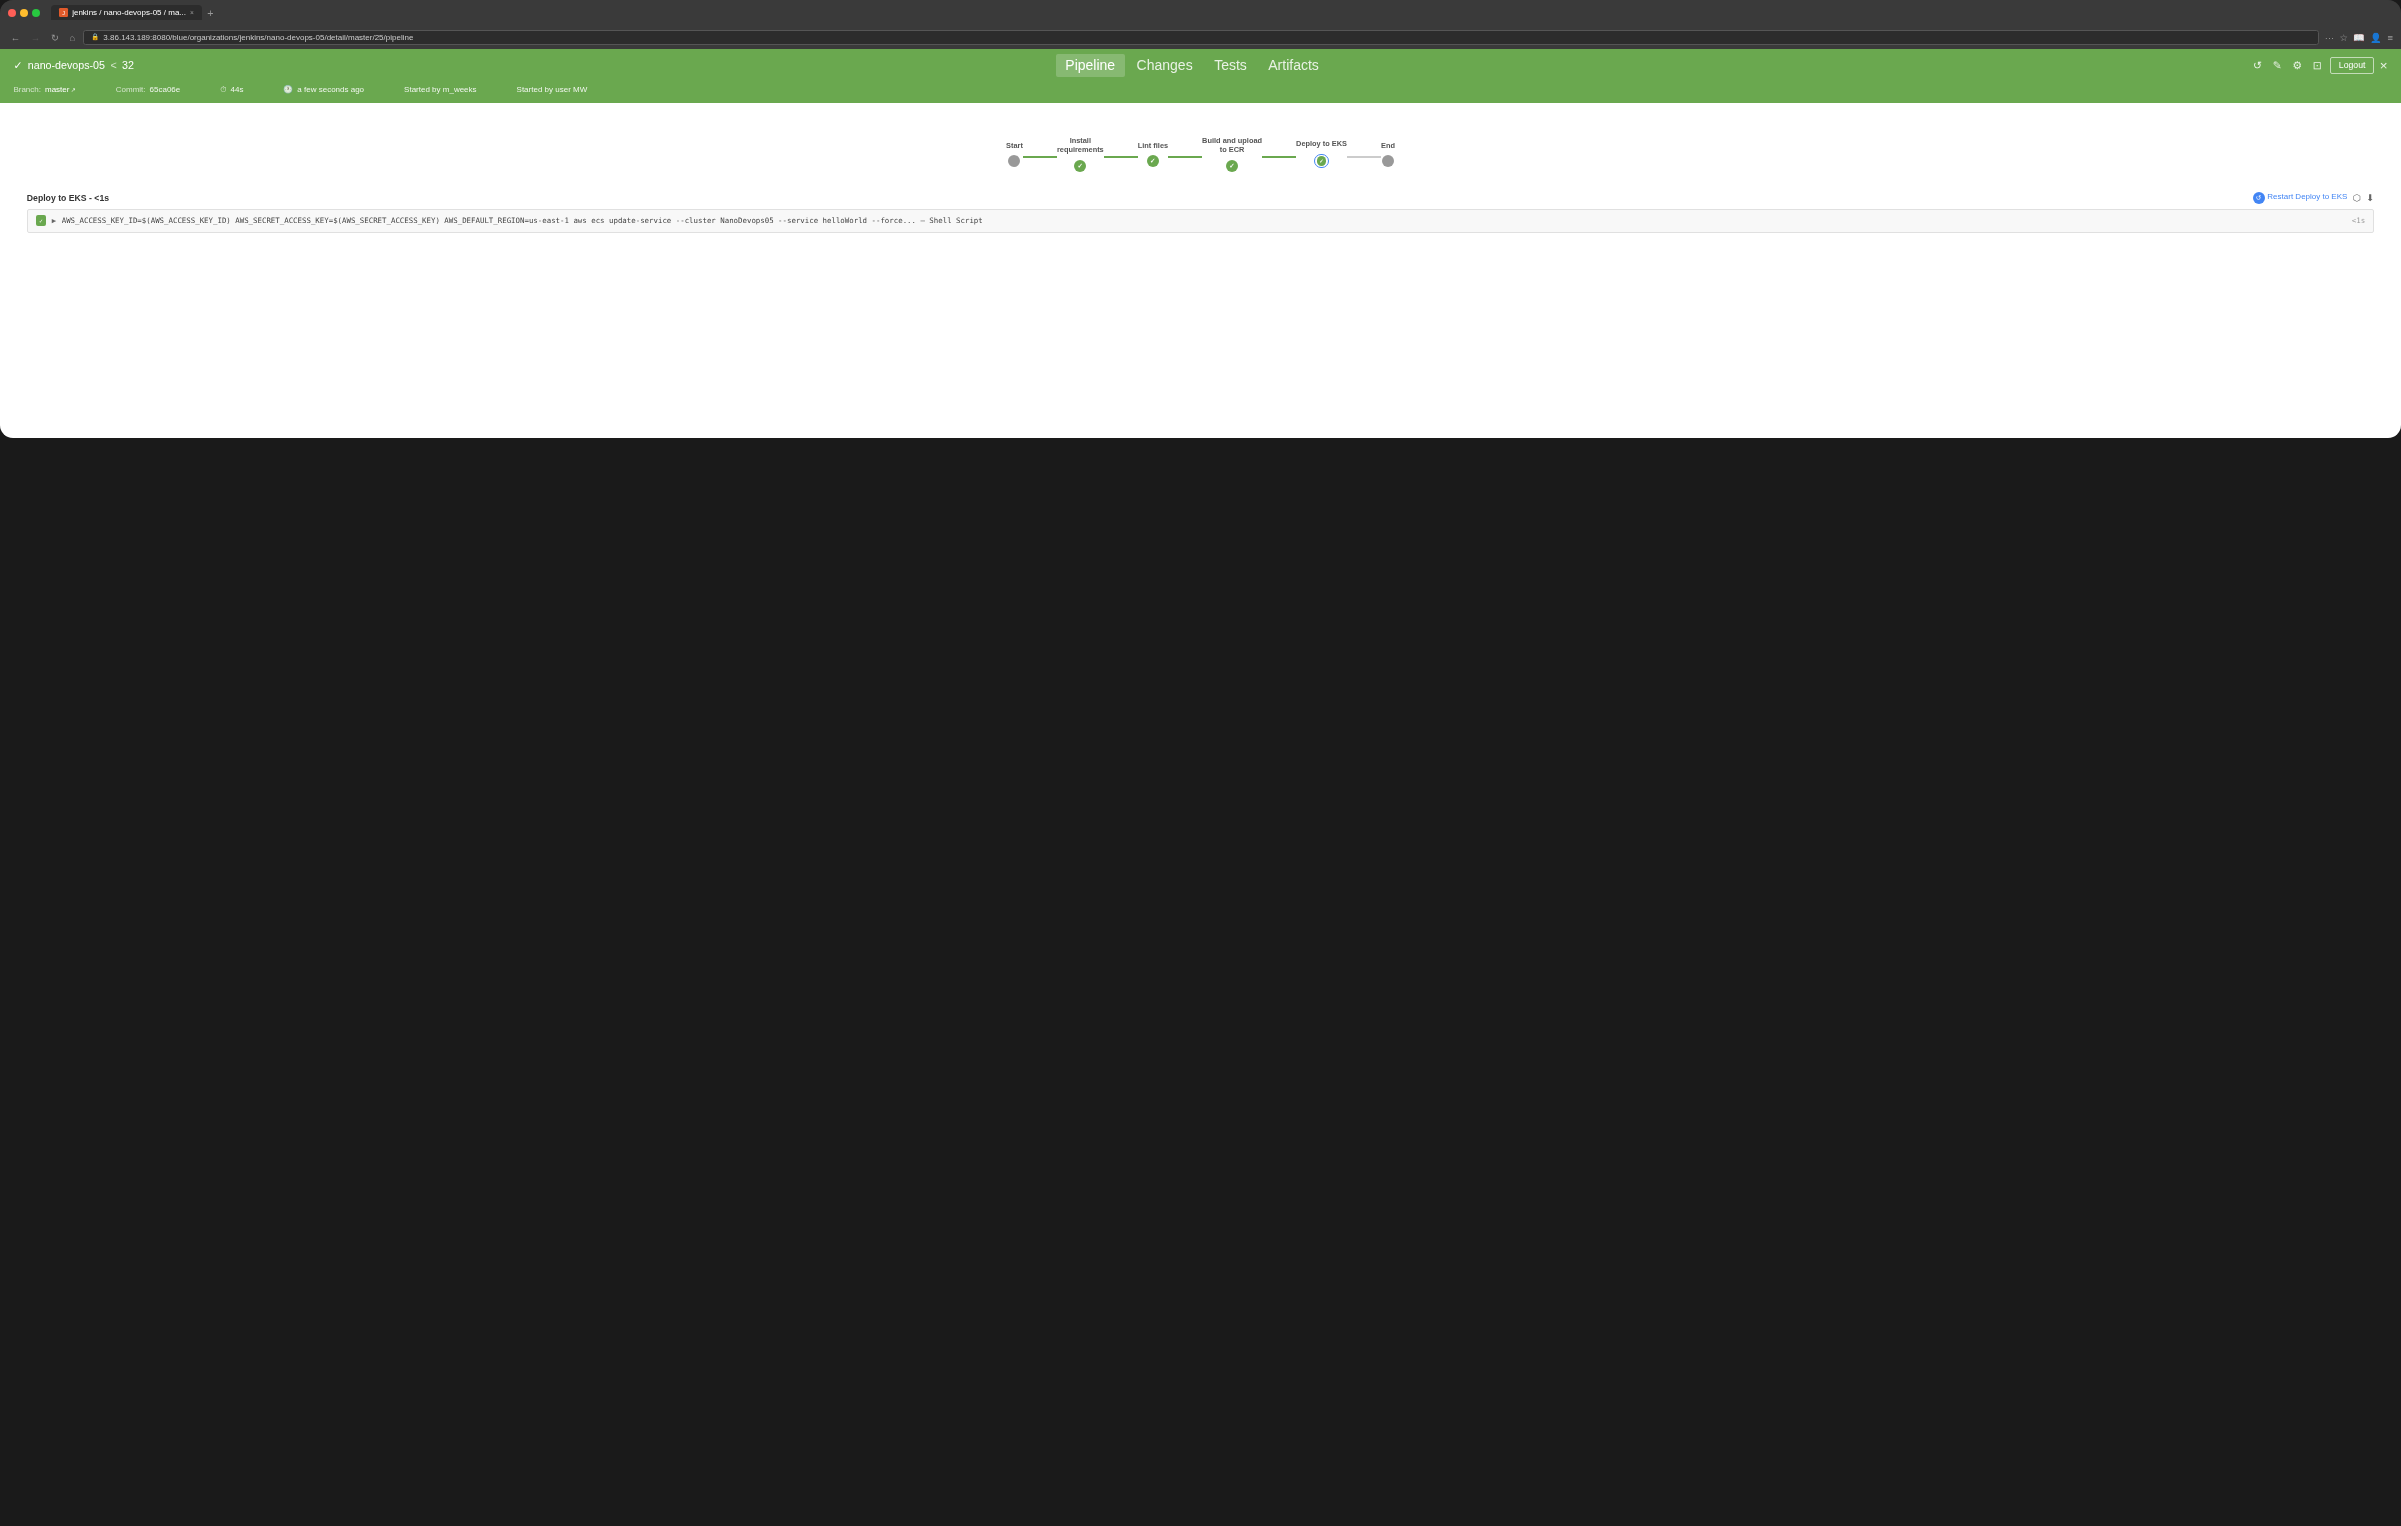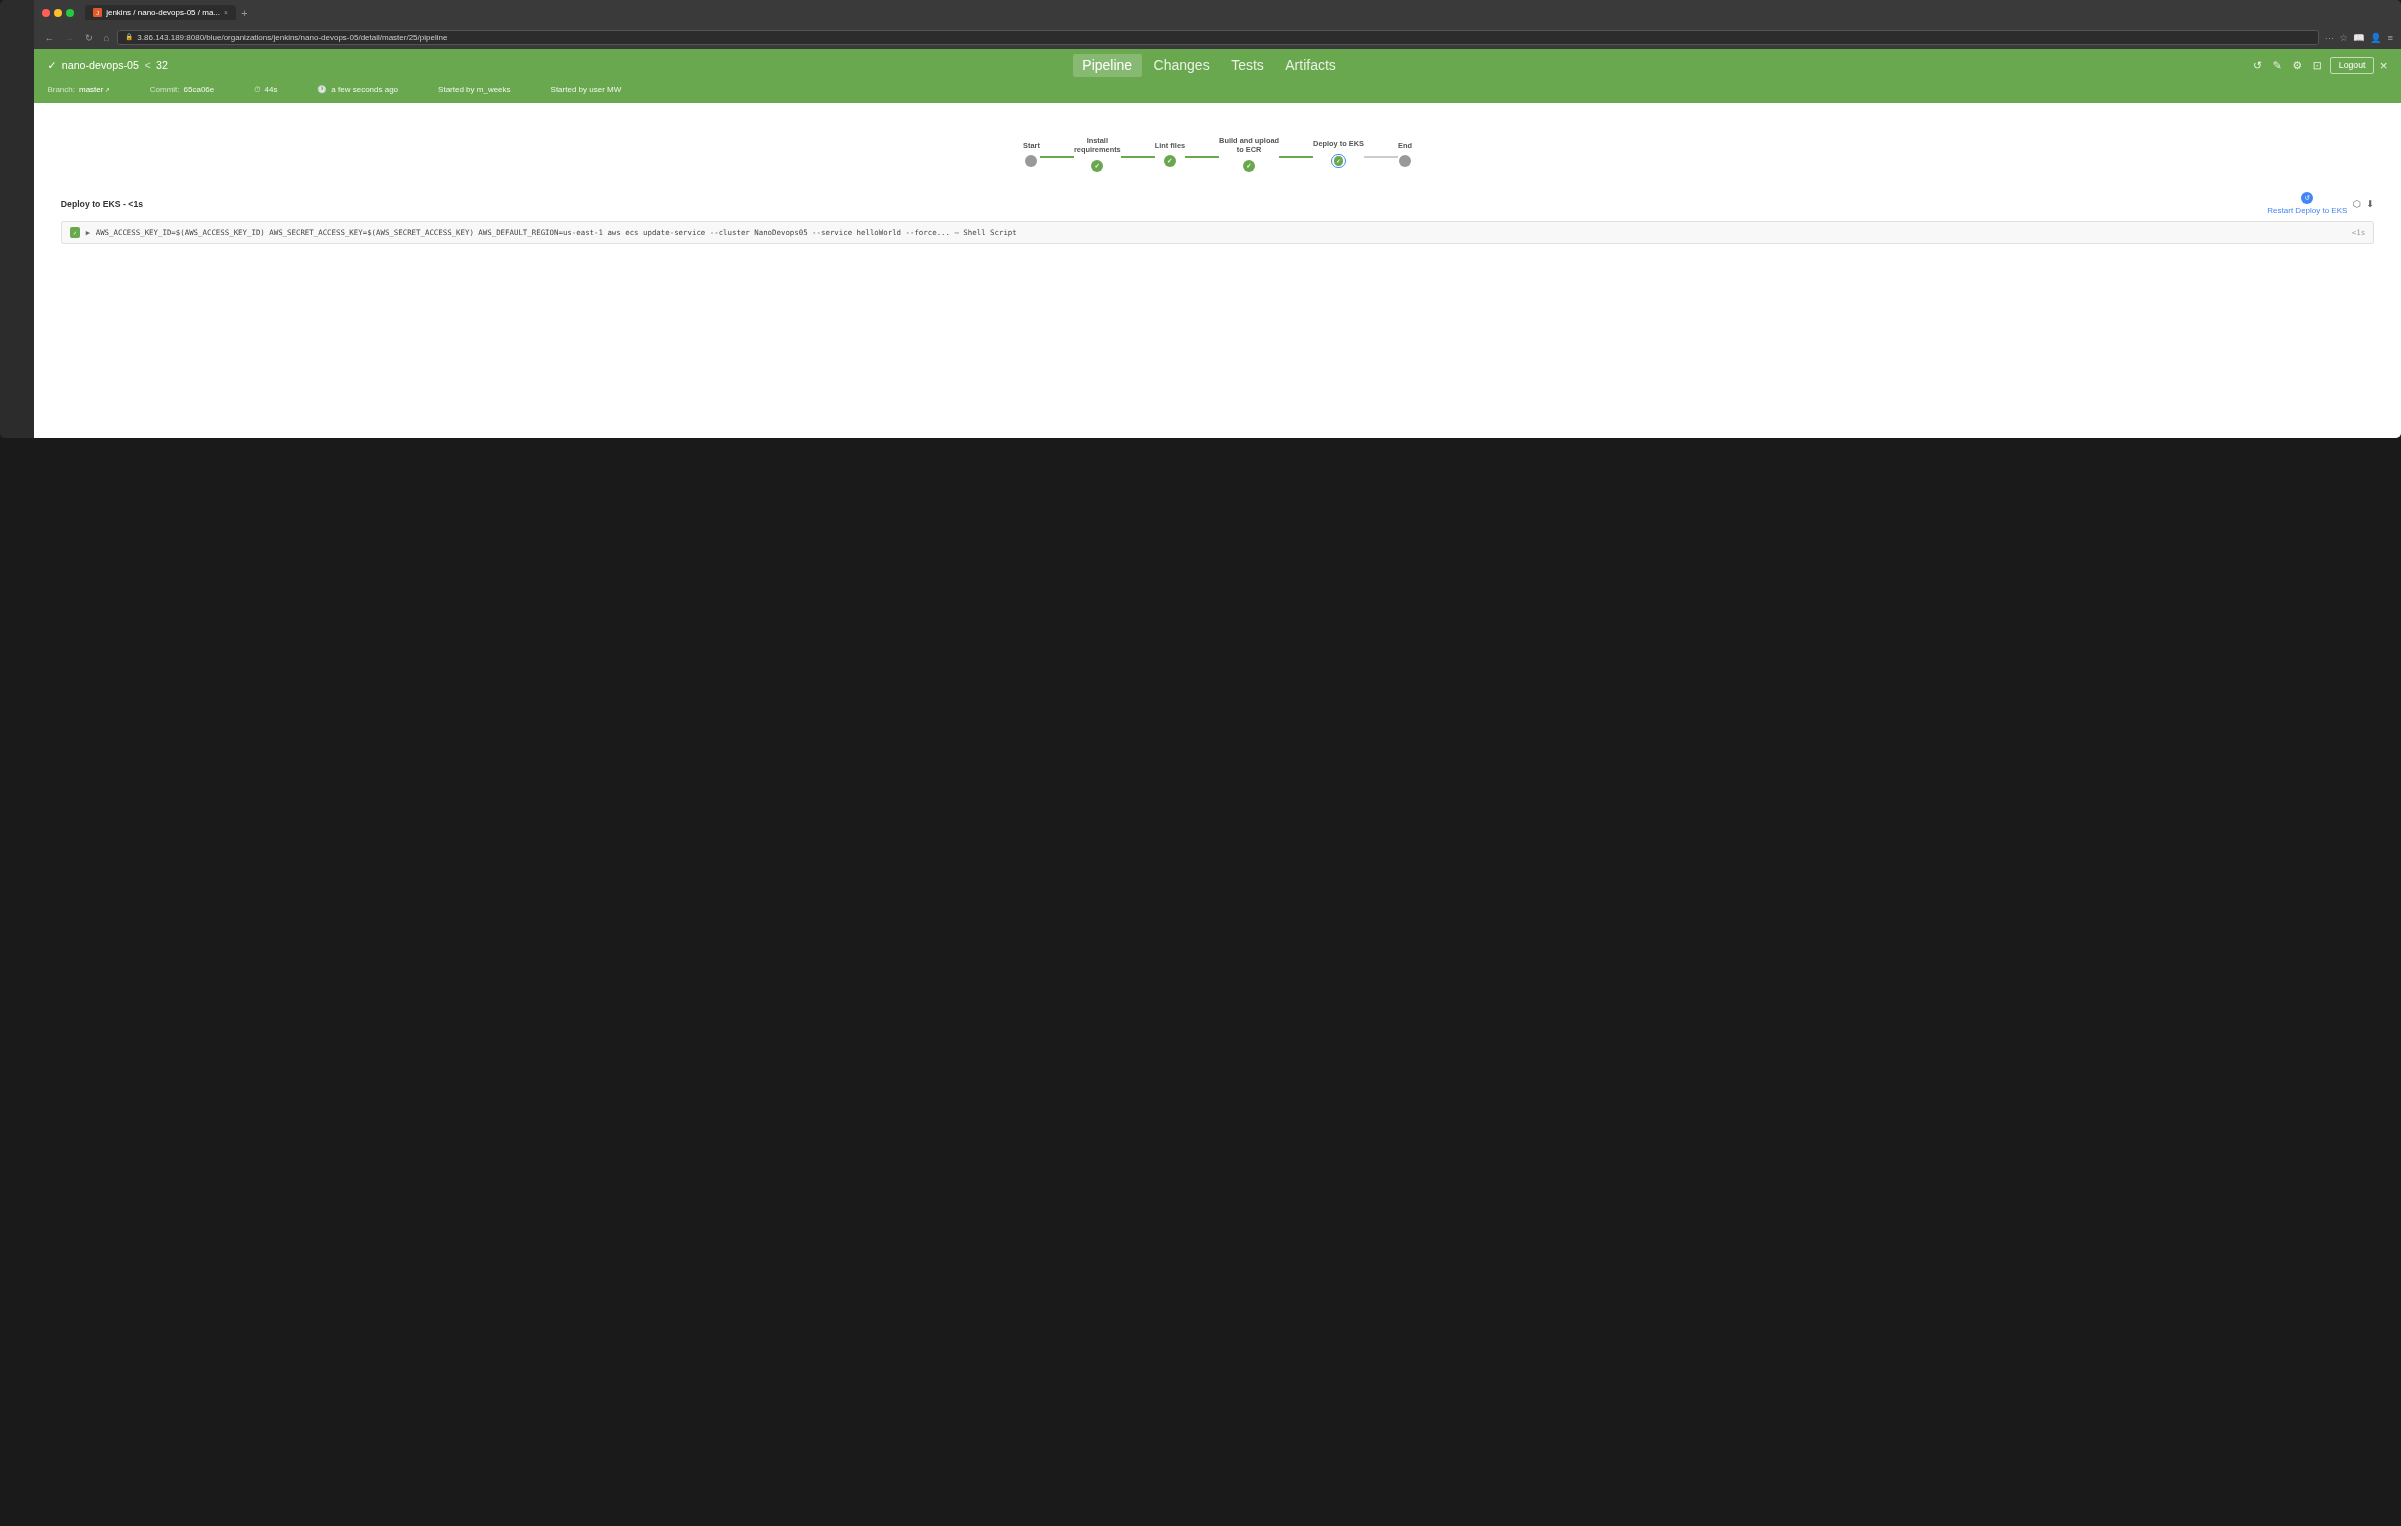--- a/index.html
+++ b/index.html
@@ -1,19 +1,19 @@
 <!DOCTYPE html>
 <html style="font-size:10.7px"><head>
   <meta charset="utf-8">
   <style>
     * { box-sizing: border-box; margin: 0; padding: 0; }
     body { font-family: -apple-system, BlinkMacSystemFont, 'Segoe UI', sans-serif; background: #1a1a1a; font-size: 8.7px; }
 
     
-    .browser-chrome { background: #2c2c2c; border-radius: 5px; overflow: hidden; width: 100%; min-height: 402px; padding-left: 34px; }
+    .browser-chrome { background: #2c2c2c; border-radius: 13px; overflow: hidden; width: 100%; min-height: 402px; }
     .title-bar { background: #3a3a3a; padding: 5.4px 8px; display: flex; align-items: center; gap: 5.4px; }
     .traffic-lights { display: flex; gap: 4px; }
     .tl { width: 8px; height: 8px; border-radius: 50%; }
     .tl-red { background: #ff5f57; }
     .tl-yellow { background: #ffbd2e; }
     .tl-green { background: #28c840; }
     .tab-bar { display: flex; align-items: center; gap: 5.4px; flex: 1; margin-left: 5.4px; }
     .tab { background: #4a4a4a; border-radius: 4px 4px 0 0; padding: 2.7px 8px; color: #ccc; font-size: 8px; display: flex; align-items: center; gap: 4px; }
     .tab.active { background: #2c2c2c; color: #fff; }
     .tab-favicon { width: 9.4px; height: 9.4px; background: #e05a2b; border-radius: 1.3px; font-size: 5.4px; display: flex; align-items: center; justify-content: center; color: white; }
@@ -64,21 +64,21 @@
     .stage-node.active { background: white; border: 1.3px solid #4285f4; }
     .check-mark { color: white; font-size: 6.7px; }
     .connector { width: 34px; height: 1.3px; background: #ccc; margin-top: 6px; }
     .connector.green { background: #6aa84f; }
 
     
     .deploy-section { padding: 6.7px 13.4px; }
     .deploy-header { display: flex; align-items: center; justify-content: space-between; margin-bottom: 5.4px; }
     .deploy-title { font-size: 8.7px; font-weight: 600; color: #333; }
     .deploy-actions { display: flex; align-items: center; gap: 5.4px; }
-    .restart-btn { color: #4285f4; font-size: 8px; cursor: pointer; display: flex; align-items: center; gap: 2.7px; text-decoration: none; flex-direction: column; }
+    .restart-btn { color: #4285f4; font-size: 8px; cursor: pointer; display: flex; align-items: flex-start; gap: 2.7px; text-decoration: none; }
     .restart-icon { width: 12px; height: 12px; border-radius: 50%; background: #4285f4; display: flex; align-items: center; justify-content: center; color: white; font-size: 6.7px; }
     .action-icon { color: #666; font-size: 9.4px; cursor: pointer; }
 
     
     .log-line { background: #f8f8f8; border: 0.7px solid #e0e0e0; border-radius: 2px; padding: 5.4px 8px; display: flex; align-items: center; gap: 5.4px; font-family: monospace; font-size: 7.4px; color: #333; }
     .log-status { width: 10.7px; height: 10.7px; border-radius: 2px; background: #6aa84f; display: flex; align-items: center; justify-content: center; flex-shrink: 0; }
     .log-expand { color: #666; cursor: pointer; }
     .log-text { flex: 1; overflow: hidden; text-overflow: ellipsis; white-space: nowrap; color: #444; }
     .log-time { color: #999; flex-shrink: 0; }
   </style>

